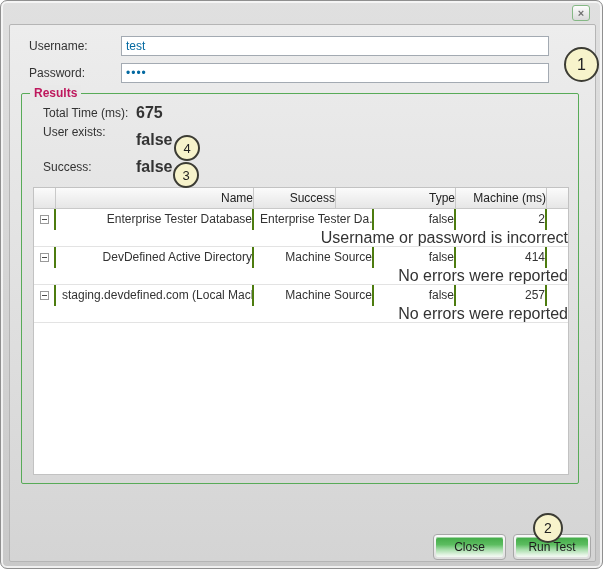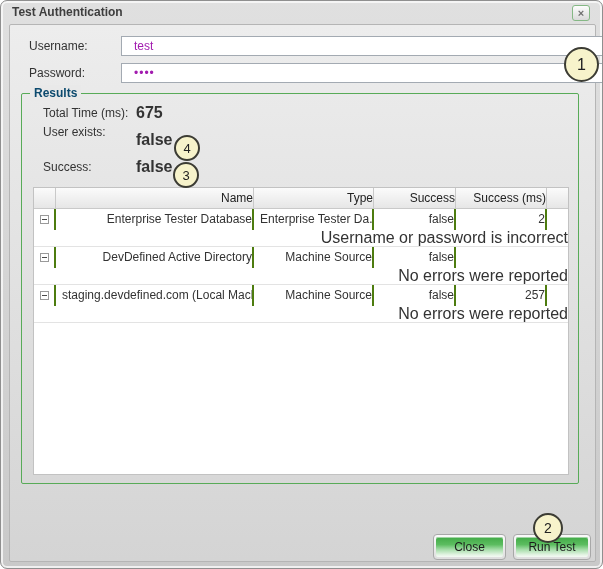--- a/index.html
+++ b/index.html
@@ -24,32 +24,32 @@
     font-size:11px; font-weight:bold; color:#6f6f6f;
     text-align:center; line-height:14px; cursor:pointer;
   }
   .panel {
     position:absolute; left:8px; top:23px; width:587px; height:538px;
     border:1px solid #b5b5b5; border-radius:2px;
     background:linear-gradient(#ededed, #d4d4d4);
   }
   .field-label { position:absolute; font-size:12px; color:#333; line-height:20px; }
   .text-input {
-    position:absolute; left:120px; width:482px; height:20px;
+    position:absolute; left:120px; width:428px; height:20px;
     border:1px solid #a3aab2; background:#fff;
-    font-family:"Liberation Sans", sans-serif; font-size:12px; color:#a21caf;
-    padding:0 12px; outline:none;
+    font-family:"Liberation Sans", sans-serif; font-size:12px; color:#0369a1;
+    padding:0 4px; outline:none;
   }
   .fieldset {
     position:absolute; left:20px; top:92px; width:558px; height:391px;
     border:1px solid #58ab58; border-radius:2px;
   }
   .fieldset-legend {
     position:absolute; left:8px; top:-9px; padding:0 4px;
-    font-size:12px; font-weight:bold; color:#0c4a6e; background:#e9e9e9;
+    font-size:12px; font-weight:bold; color:#be185d; background:#e9e9e9;
     line-height:16px;
   }
   .summary-label { position:absolute; left:33px; font-size:12px; color:#333; line-height:14px;margin-left:9px; }
   .summary-value { position:absolute; left:135px; font-size:16px; color:#333; line-height:14px;font-weight:bold; }
 
   .grid {
     position:absolute; left:32px; top:186px; width:536px; height:288px;
     background:#fff; border:1px solid #c2c2c2; overflow:hidden;text-align:right;
   }
   .grid-header {
@@ -112,23 +112,20 @@
   .callout-1 { left:563px; top:46px;  width:35px; height:35px; font-size:16px; }
   .callout-2 { left:532px; top:512px; width:30px; height:30px; }
   .callout-3 { left:172px; top:161px; width:26px; height:26px; font-size:13px; }
   .callout-4 { left:173px; top:134px; width:26px; height:26px; font-size:13px; }
 </style>
 </head>
 <body>
 
 <div class="dialog">
 
-  <div class="titlebar">
-    <span>Test Authentication</span>
-  </div>
   <div class="close-btn">×</div>
 
   <div class="panel"></div>
 
   <div class="field-label" style="left:28px; top:35px;">Username:</div>
   <input class="text-input" style="top: 35px;" type="text" value="test">
 
   <div class="field-label" style="left:28px; top:62px;">Password:</div>
   <input class="text-input" style="top: 62px; letter-spacing: 1px;" type="text" value="••••">
 
@@ -142,23 +139,23 @@
   <div class="summary-label" style="top:124px;">User exists:</div>
   <div class="summary-value" style="top:132px;">false</div>
 
   <div class="summary-label" style="top:159px;">Success:</div>
   <div class="summary-value" style="top:159px;">false</div>
 
   <div class="grid">
     <div class="grid-header">
       <div class="hcell col-icon"></div>
       <div class="hcell col-name">Name</div>
+      <div class="hcell col-success">Success</div>
       <div class="hcell col-type">Type</div>
-      <div class="hcell col-success">Success</div>
-      <div class="hcell col-duration">Success (ms)</div>
+      <div class="hcell col-duration">Machine (ms)</div>
       <div class="hcell col-spacer"></div>
     </div>
 
     <div>
       <div class="row-main">
         <div class="cell col-icon cell-icon">
           <div class="collapse-icon"></div>
         </div>
         <div class="cell col-name">Enterprise Tester Database</div>
         <div class="cell col-type">Enterprise Tester Da...</div>
@@ -170,20 +167,21 @@
     </div>
 
     <div>
       <div class="row-main">
         <div class="cell col-icon cell-icon">
           <div class="collapse-icon"></div>
         </div>
         <div class="cell col-name">DevDefined Active Directory</div>
         <div class="cell col-type">Machine Source</div>
         <div class="cell col-success">false</div>
+        <div class="cell col-duration">414</div>
         <div class="cell col-spacer"></div>
       </div>
       <div class="row-detail">No errors were reported</div>
     </div>
 
     <div>
       <div class="row-main">
         <div class="cell col-icon cell-icon">
           <div class="collapse-icon"></div>
         </div>

